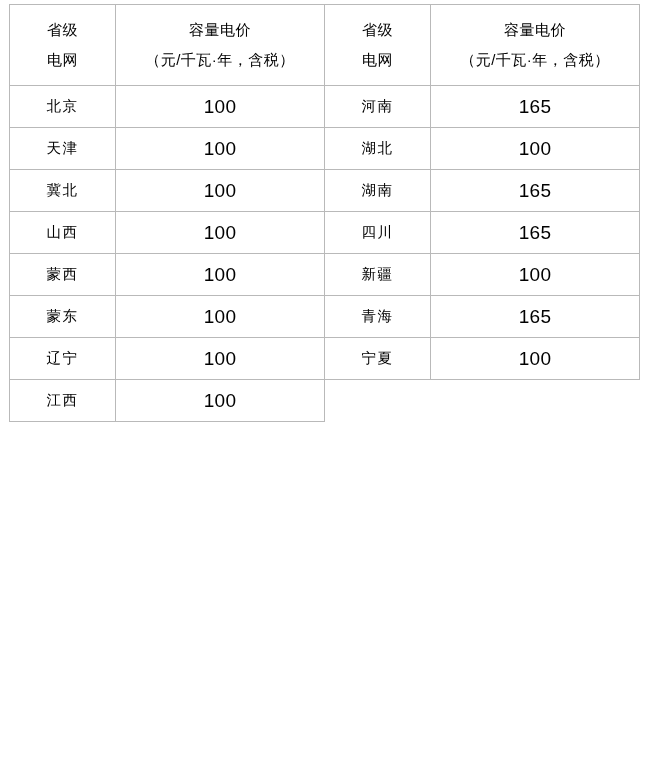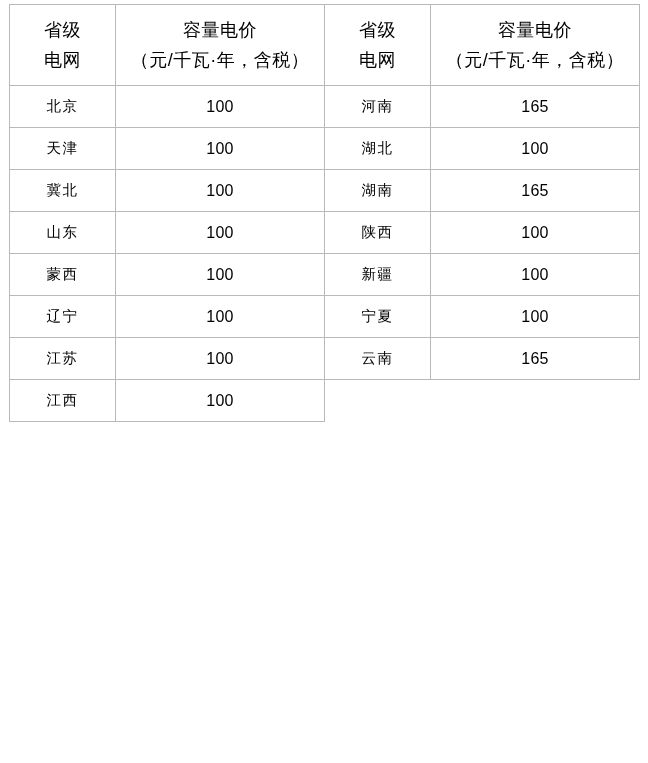--- a/index.html
+++ b/index.html
@@ -33,38 +33,38 @@
     text-align: center;
     vertical-align: middle;
     font-weight: normal;
     padding: 0;
   }
   col.c-prov { width: 106px; }
   col.c-val  { width: 209px; }
 
   thead td {
     height: 80px;
-    font-size: 18px;
+    font-size: 15px;
     line-height: 30px;
     font-weight: bold;
     letter-spacing: 0.5px;
   }
   thead td .l1 { display: block; }
   thead td .l2 { display: block; }
 
   tbody td {
     height: 41px;
     font-size: 14.5px;
   }
   td.prov {
     letter-spacing: 1.5px;
     font-family: Liberation Serif, serif;
   }
   td.val {
-    font-size: 16px;
+    font-size: 19px;
     letter-spacing: 0.3px;
   }
   td.empty {
     border-left: 1px solid #ffffff;
     border-right: 1px solid #ffffff;
     border-top: 1px solid #ffffff;
     border-bottom: 1px solid #ffffff;
   }
   tbody tr:last-child td.empty {
     border: none;
@@ -114,42 +114,42 @@
           <td class="prov">湖北</td>
           <td class="val">100</td>
         </tr>
         <tr>
           <td class="prov">冀北</td>
           <td class="val">100</td>
           <td class="prov">湖南</td>
           <td class="val">165</td>
         </tr>
         <tr>
-          <td class="prov">山东</td>
+          <td class="prov">山西</td>
           <td class="val">100</td>
-          <td class="prov">陕西</td>
-          <td class="val">100</td>
+          <td class="prov">四川</td>
+          <td class="val">165</td>
         </tr>
         <tr>
           <td class="prov">蒙西</td>
           <td class="val">100</td>
           <td class="prov">新疆</td>
           <td class="val">100</td>
         </tr>
         <tr>
+          <td class="prov">蒙东</td>
+          <td class="val">100</td>
+          <td class="prov">青海</td>
+          <td class="val">165</td>
+        </tr>
+        <tr>
           <td class="prov">辽宁</td>
           <td class="val">100</td>
           <td class="prov">宁夏</td>
           <td class="val">100</td>
-        </tr>
-        <tr>
-          <td class="prov">江苏</td>
-          <td class="val">100</td>
-          <td class="prov">云南</td>
-          <td class="val">165</td>
         </tr>
         <tr>
           <td class="prov">江西</td>
           <td class="val">100</td>
           <td class="prov empty"></td>
           <td class="val empty"></td>
         </tr>
       </tbody>
   </table>
 </div>

